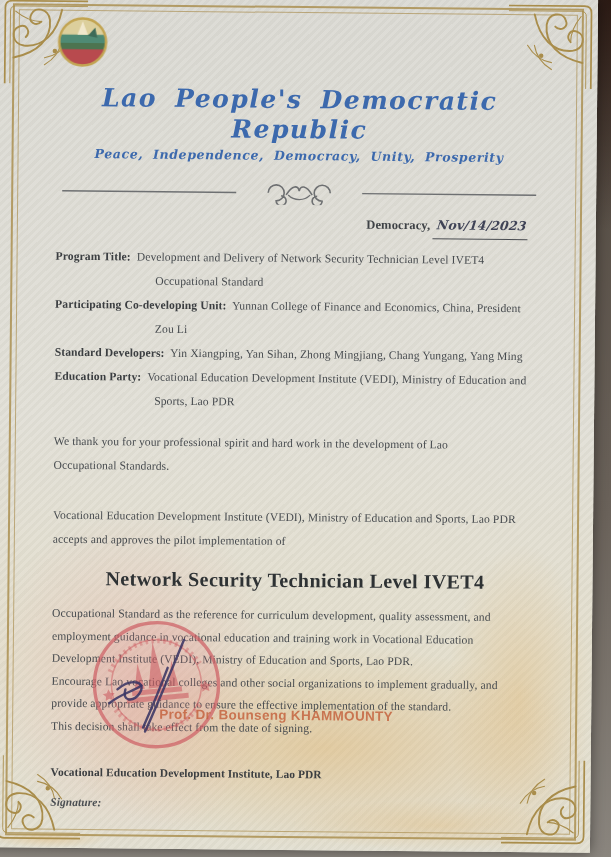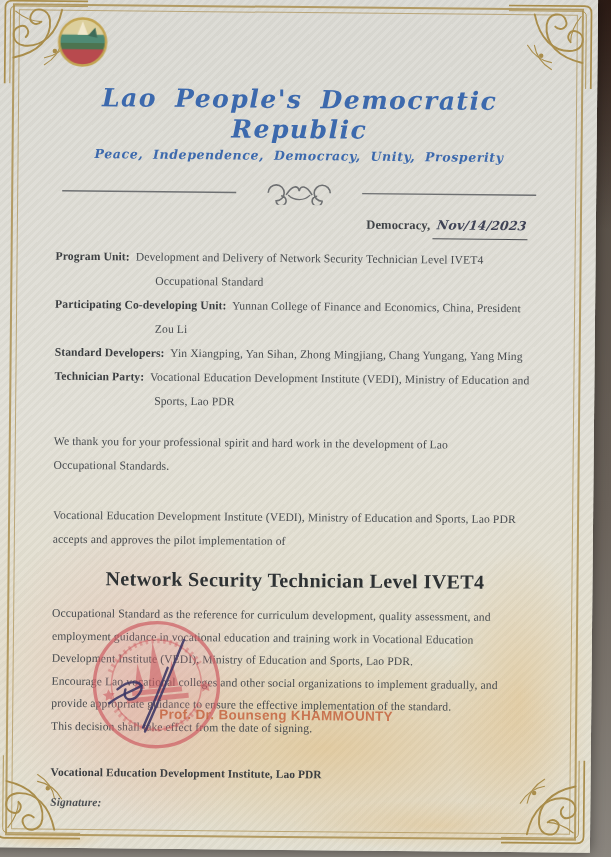--- a/index.html
+++ b/index.html
@@ -164,24 +164,24 @@
           <path d="M228,18 C234,24 244,24 250,18" stroke-width="1.3"></path>
         </g>
       </svg>
 
       <div class="dateline">
         <span class="city">Democracy,</span>
         <span class="hand">Nov/14/2023</span>
       </div>
 
       <div class="fields">
-        <p class="field"><b class="flabel">Program Unit:</b> <span>Development and Delivery of Network Security Technician Level IVET4 Occupational Standard</span></p>
+        <p class="field"><b class="flabel">Program Title:</b> <span>Development and Delivery of Network Security Technician Level IVET4 Occupational Standard</span></p>
         <p class="field"><b class="flabel">Participating Co-developing Unit:</b> <span>Yunnan College of Finance and Economics, China, President Zou Li</span></p>
         <p class="field"><b class="flabel">Standard Developers:</b> <span>Yin Xiangping, Yan Sihan, Zhong Mingjiang, Chang Yungang, Yang Ming</span></p>
-        <p class="field"><b class="flabel">Technician Party:</b> <span>Vocational Education Development Institute (VEDI), Ministry of Education and Sports, Lao PDR</span></p>
+        <p class="field"><b class="flabel">Education Party:</b> <span>Vocational Education Development Institute (VEDI), Ministry of Education and Sports, Lao PDR</span></p>
       </div>
 
       <p class="para p-thanks">We thank you for your professional spirit and hard work in the development of Lao Occupational Standards.</p>
       <p class="para p-approval">Vocational Education Development Institute (VEDI), Ministry of Education and Sports, Lao PDR accepts and approves the pilot implementation of</p>
 
       <h2 class="standard-title">Network Security Technician Level IVET4</h2>
 
       <p class="para p-body first">Occupational Standard as the reference for curriculum development, quality assessment, and employment guidance in vocational education and training work in Vocational Education Development Institute (VEDI), Ministry of Education and Sports, Lao PDR.</p>
       <p class="para p-body">Encourage Lao vocational colleges and other social organizations to implement gradually, and provide appropriate guidance to ensure the effective implementation of the standard.</p>
       <p class="para p-body">This decision shall take effect from the date of signing.</p>

